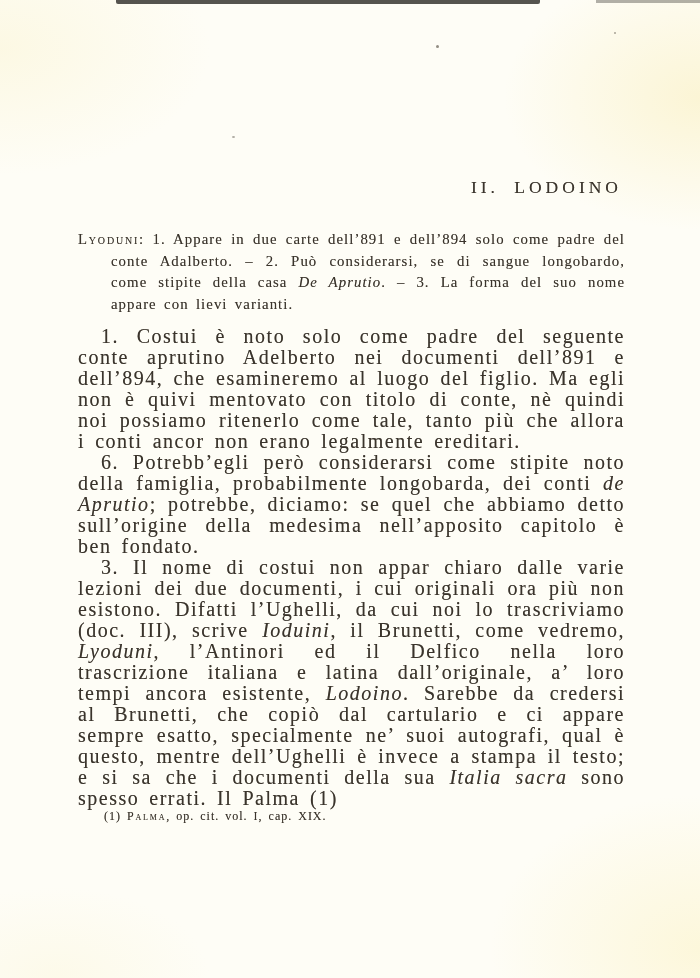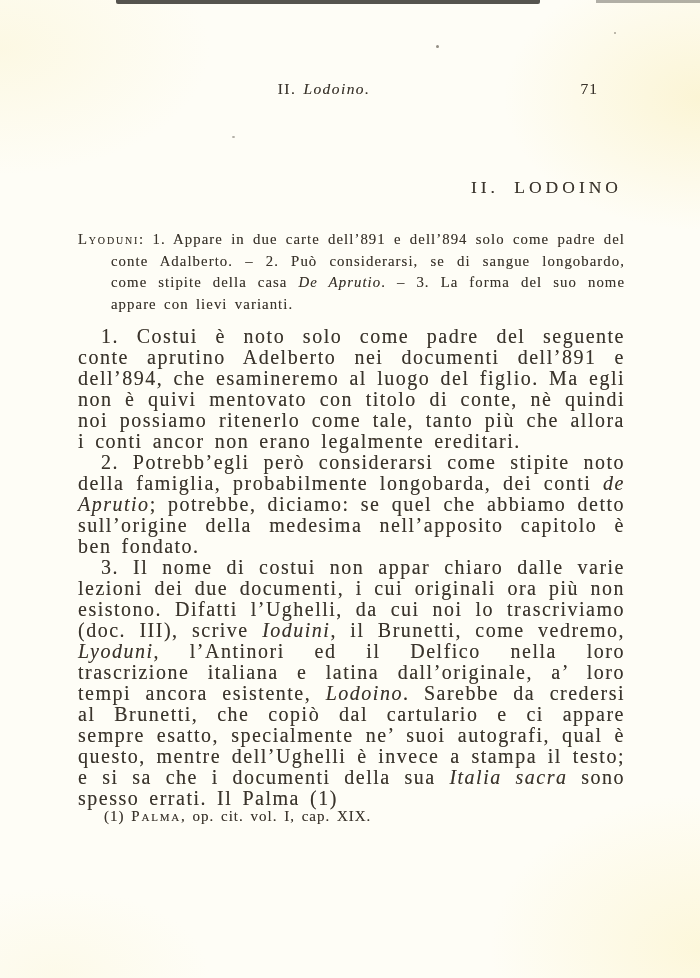--- a/index.html
+++ b/index.html
@@ -62,48 +62,44 @@
   .body-text {
     position: absolute; top: 326px; left: 78px; width: 547px;
     font-size: 20px; line-height: 21px; text-align: justify;
     letter-spacing: 1.5px; word-spacing: 3.6px;
   }
   .body-text p { text-indent: 23px; }
 
   
   .footnote {
     position: absolute; top: 806px; left: 78px; width: 547px;
-    font-size: 15px; line-height: 21px;
+    font-size: 12px; line-height: 21px;
     letter-spacing: 1px; word-spacing: 2px; text-indent: 26px;
   }
 
   .run-i  { font-style: italic; }
   .run-sc { font-variant: small-caps; letter-spacing: 1.8px; }
 </style>
 </head>
 <body>
 
 <div class="page">
 
   <div class="edge-top"></div>
   <div class="edge-top-right"></div>
   <div class="speck speck-1"></div>
   <div class="speck speck-2"></div>
   <div class="speck speck-3"></div>
 
-  <div class="running-header">
-    <div class="header-title"><span>II. </span><span class="run-i">Lodoino.</span></div>
-    <div class="page-number">71</div>
-  </div>
 
   <div class="section-title">II. LODOINO</div>
 
   <p class="summary"><span class="run-sc">Lyoduni</span><span>: 1. Appare in due carte dell’891 e dell’894 solo come padre del conte Adalberto. – 2. Può considerarsi, se di sangue longobardo, come stipite della casa </span><span class="run-i">De Aprutio</span><span>. – 3. La forma del suo nome appare con lievi varianti.</span></p>
 
   <div class="body-text">
     <p><span>1. Costui è noto solo come padre del seguente conte aprutino Adelberto nei documenti dell’891 e dell’894, che esamineremo al luogo del figlio. Ma egli non è quivi mentovato con titolo di conte, nè quindi noi possiamo ritenerlo come tale, tanto più che allora i conti ancor non erano legalmente ereditari.</span></p>
-    <p><span>2. Potrebb’egli però considerarsi come stipite noto della famiglia, probabilmente longobarda, dei conti </span><span class="run-i">de Aprutio</span><span>; potrebbe, diciamo: se quel che abbiamo detto sull’origine della medesima nell’apposito capitolo è ben fondato.</span></p>
+    <p><span>6. Potrebb’egli però considerarsi come stipite noto della famiglia, probabilmente longobarda, dei conti </span><span class="run-i">de Aprutio</span><span>; potrebbe, diciamo: se quel che abbiamo detto sull’origine della medesima nell’apposito capitolo è ben fondato.</span></p>
     <p><span>3. Il nome di costui non appar chiaro dalle varie lezioni dei due documenti, i cui originali ora più non esistono. Difatti l’Ughelli, da cui noi lo trascriviamo (doc. III), scrive </span><span class="run-i">Ioduini</span><span>, il Brunetti, come vedremo, </span><span class="run-i">Lyoduni</span><span>, l’Antinori ed il Delfico nella loro trascrizione italiana e latina dall’originale, a’ loro tempi ancora esistente, </span><span class="run-i">Lodoino</span><span>. Sarebbe da credersi al Brunetti, che copiò dal cartulario e ci appare sempre esatto, specialmente ne’ suoi autografi, qual è questo, mentre dell’Ughelli è invece a stampa il testo; e si sa che i documenti della sua </span><span class="run-i">Italia sacra</span><span> sono spesso errati. Il Palma&nbsp;(1)</span></p>
   </div>
 
   <p class="footnote"><span>(1) </span><span class="run-sc">Palma</span><span>, op. cit. vol. I, cap. XIX.</span></p>
 
 </div>
 
 </body></html>

